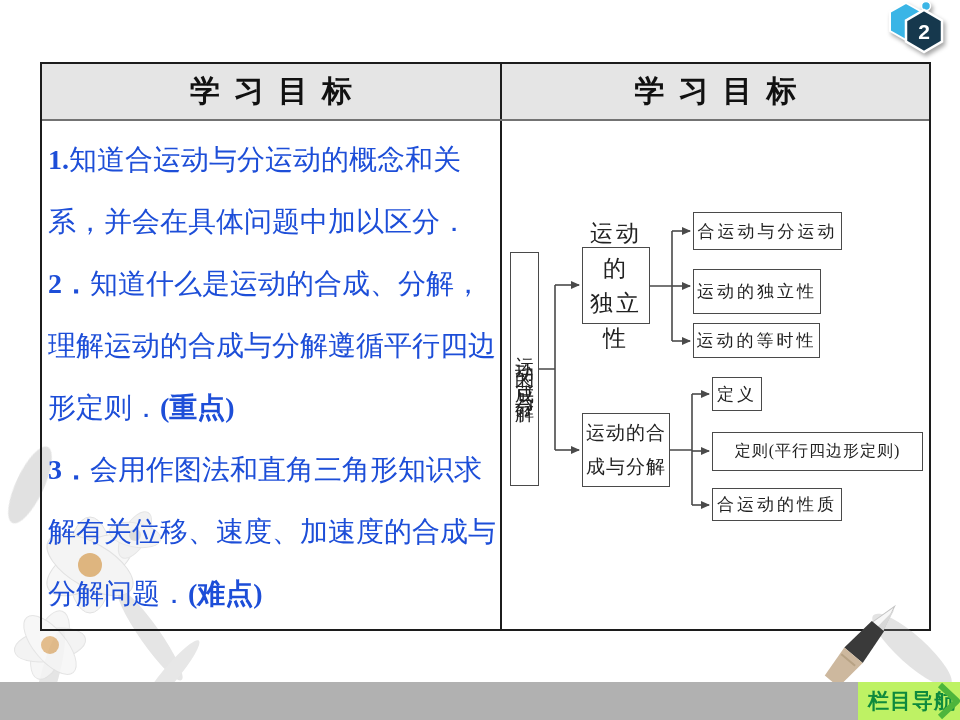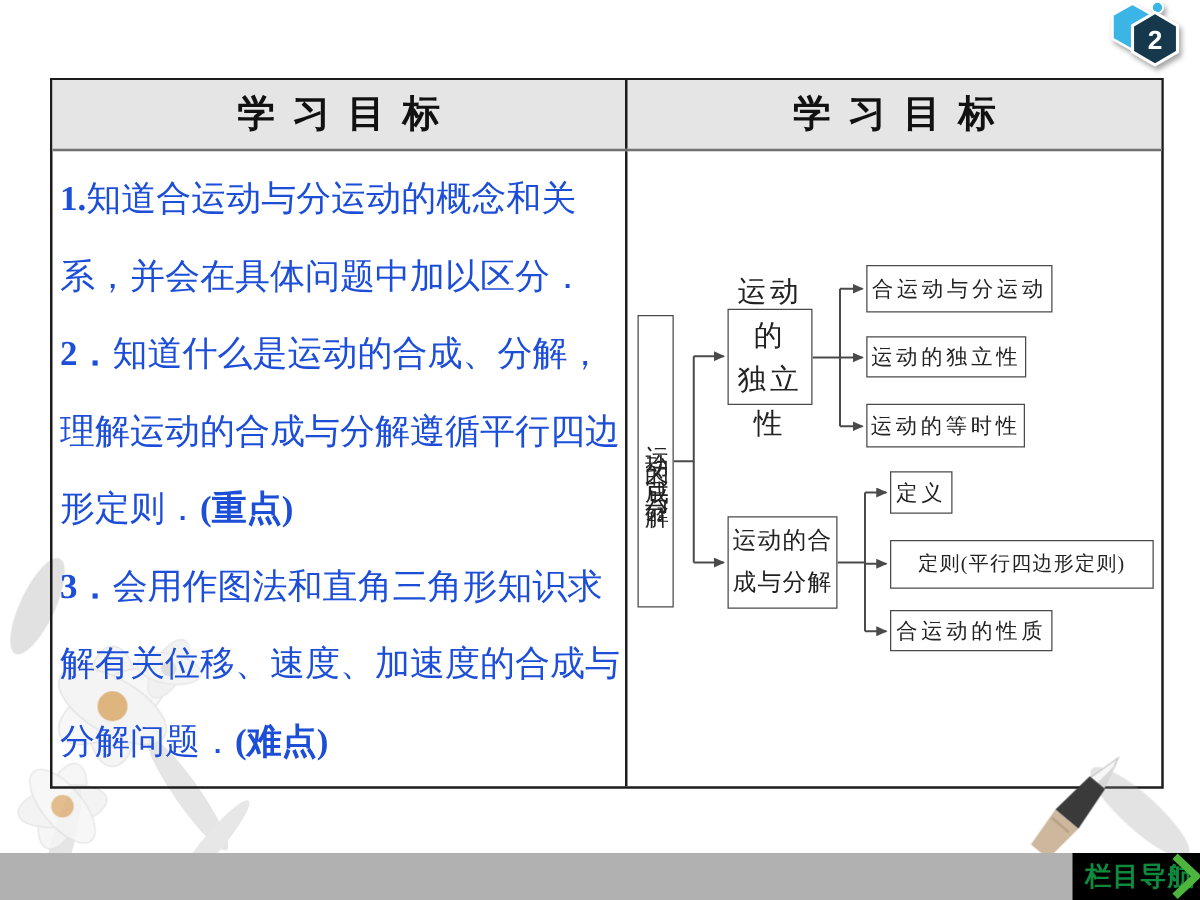--- a/index.html
+++ b/index.html
@@ -28,30 +28,30 @@
   
   .fc-box{position:absolute;box-sizing:border-box;border:1.5px solid #4a4a4a;background:#fff;
           display:flex;flex-direction:column;align-items:center;justify-content:center;
           color:#222;text-align:center;}
   .fc-root{left:8px;top:131px;width:29px;height:234px;writing-mode:vertical-rl;text-orientation:upright;
            font-size:19px;letter-spacing:7px;}
   .fc-b1{left:80px;top:126px;width:68px;height:77px;font-size:23px;letter-spacing:3px;line-height:35px;}
   .fc-b2{left:80px;top:292px;width:88px;height:74px;font-size:19px;letter-spacing:1px;line-height:34px;}
   .fc-leaf{font-size:17px;letter-spacing:3px;}
   .fc-a1{left:191px;top:91px;width:149px;height:38px;}
-  .fc-a2{left:191px;top:148px;width:128px;height:33px;}
+  .fc-a2{left:191px;top:148px;width:128px;height:45px;}
   .fc-a3{left:191px;top:202px;width:127px;height:35px;}
   .fc-c1{left:210px;top:256px;width:50px;height:34px;}
   .fc-c2{left:210px;top:311px;width:211px;height:39px;font-size:16px;letter-spacing:1px;}
   .fc-c3{left:210px;top:367px;width:130px;height:33px;}
   .fc-lines{position:absolute;left:0;top:0;}
 
   
   .bottom-bar{position:absolute;left:0;top:682px;width:960px;height:38px;background:#b1b1b1;z-index:3;}
-  .nav-btn{position:absolute;left:858px;top:682px;width:102px;height:38px;background:#000000;z-index:4;
+  .nav-btn{position:absolute;left:858px;top:682px;width:102px;height:38px;background:#bef264;z-index:4;
            display:flex;align-items:center;}
   .nav-btn .lbl{font-weight:bold;font-size:21px;color:#0e8a3d;margin-left:10px;letter-spacing:1px;}
   .nav-chevron{position:absolute;right:0;top:0;}
 
   
   .badge{position:absolute;left:860px;top:0;z-index:5;filter:drop-shadow(2px 3px 2px rgba(0,0,0,.35));}
   .badge text{font-family:"Liberation Sans","DejaVu Sans",sans-serif;font-weight:bold;font-size:21px;}
 
   
   .brush{position:absolute;left:872px;top:585px;z-index:2;}

